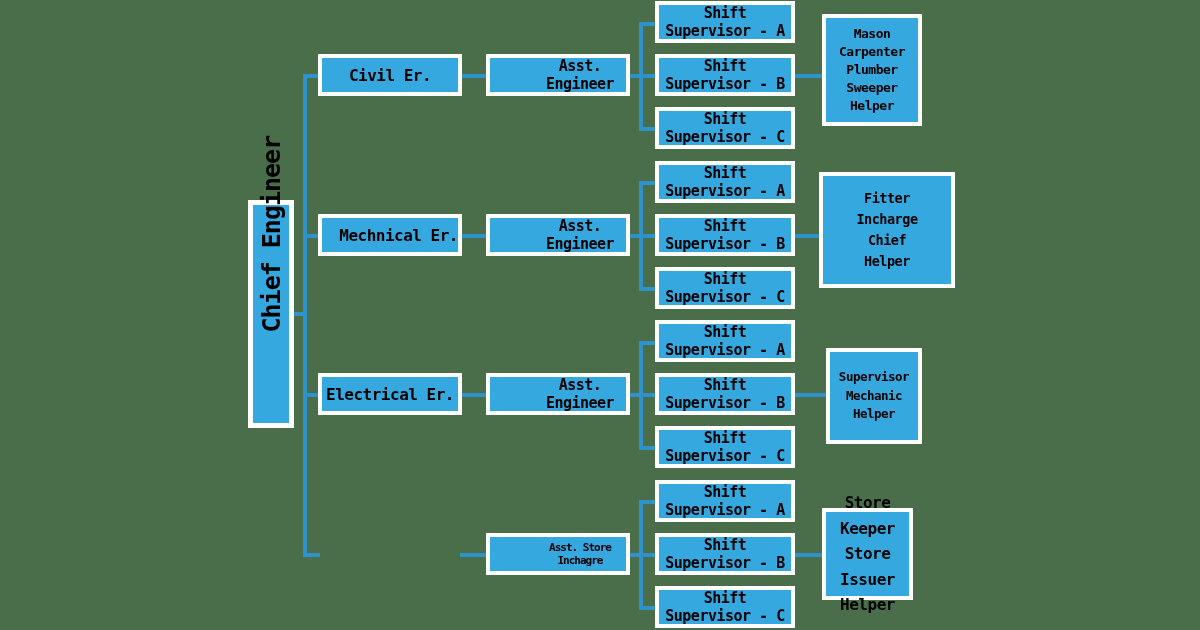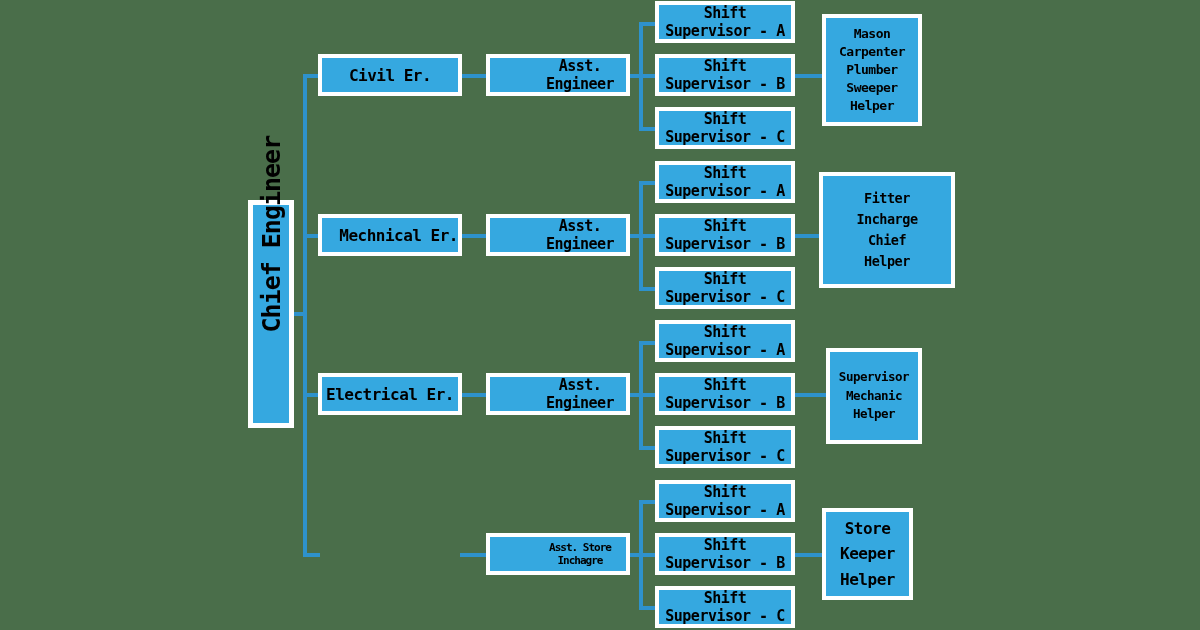--- a/index.html
+++ b/index.html
@@ -181,16 +181,17 @@
     <span class="lbl">Shift Supervisor - A</span>
   </div>
   <div class="node sup" style="top:533px;">
     <span class="lbl">Shift Supervisor - B</span>
   </div>
   <div class="node sup" style="top:586px;">
     <span class="lbl">Shift Supervisor - C</span>
   </div>
   <div class="node staff s-store">
     <span class="line">Store Keeper</span>
+    <span class="line">Store Issuer</span>
     <span class="line">Helper</span>
   </div>
 
 </div>
 
 </body></html>

